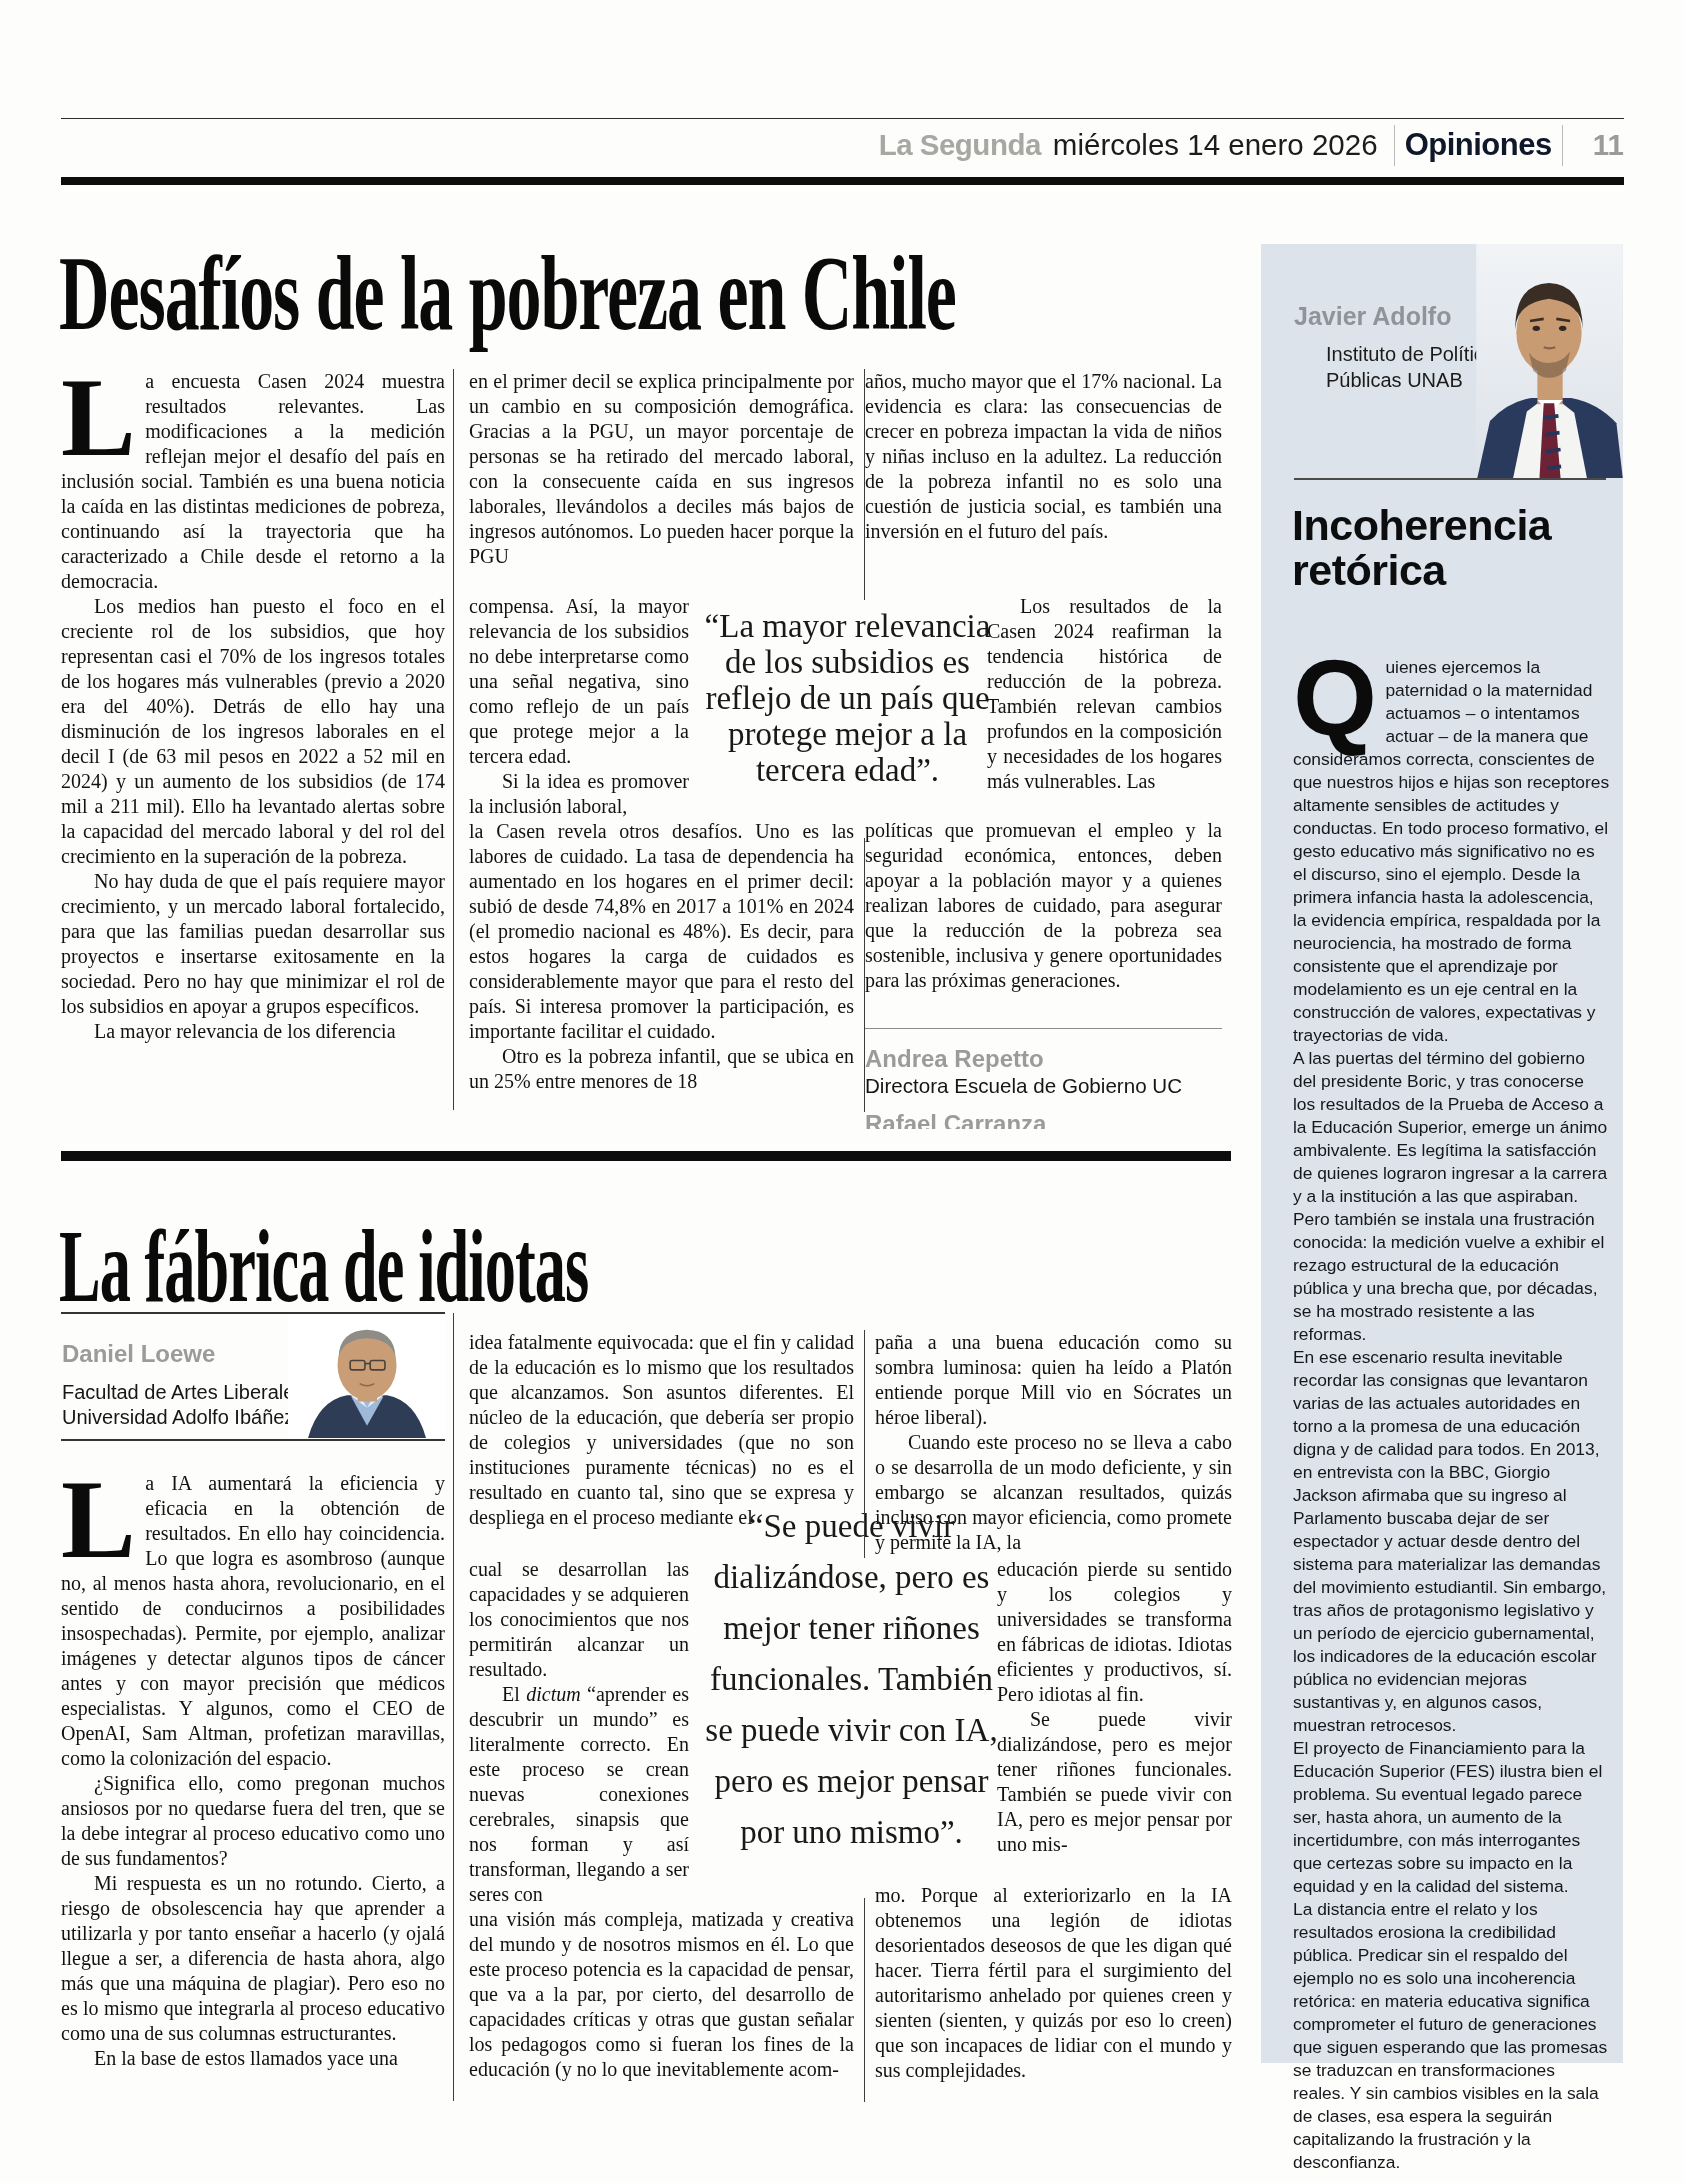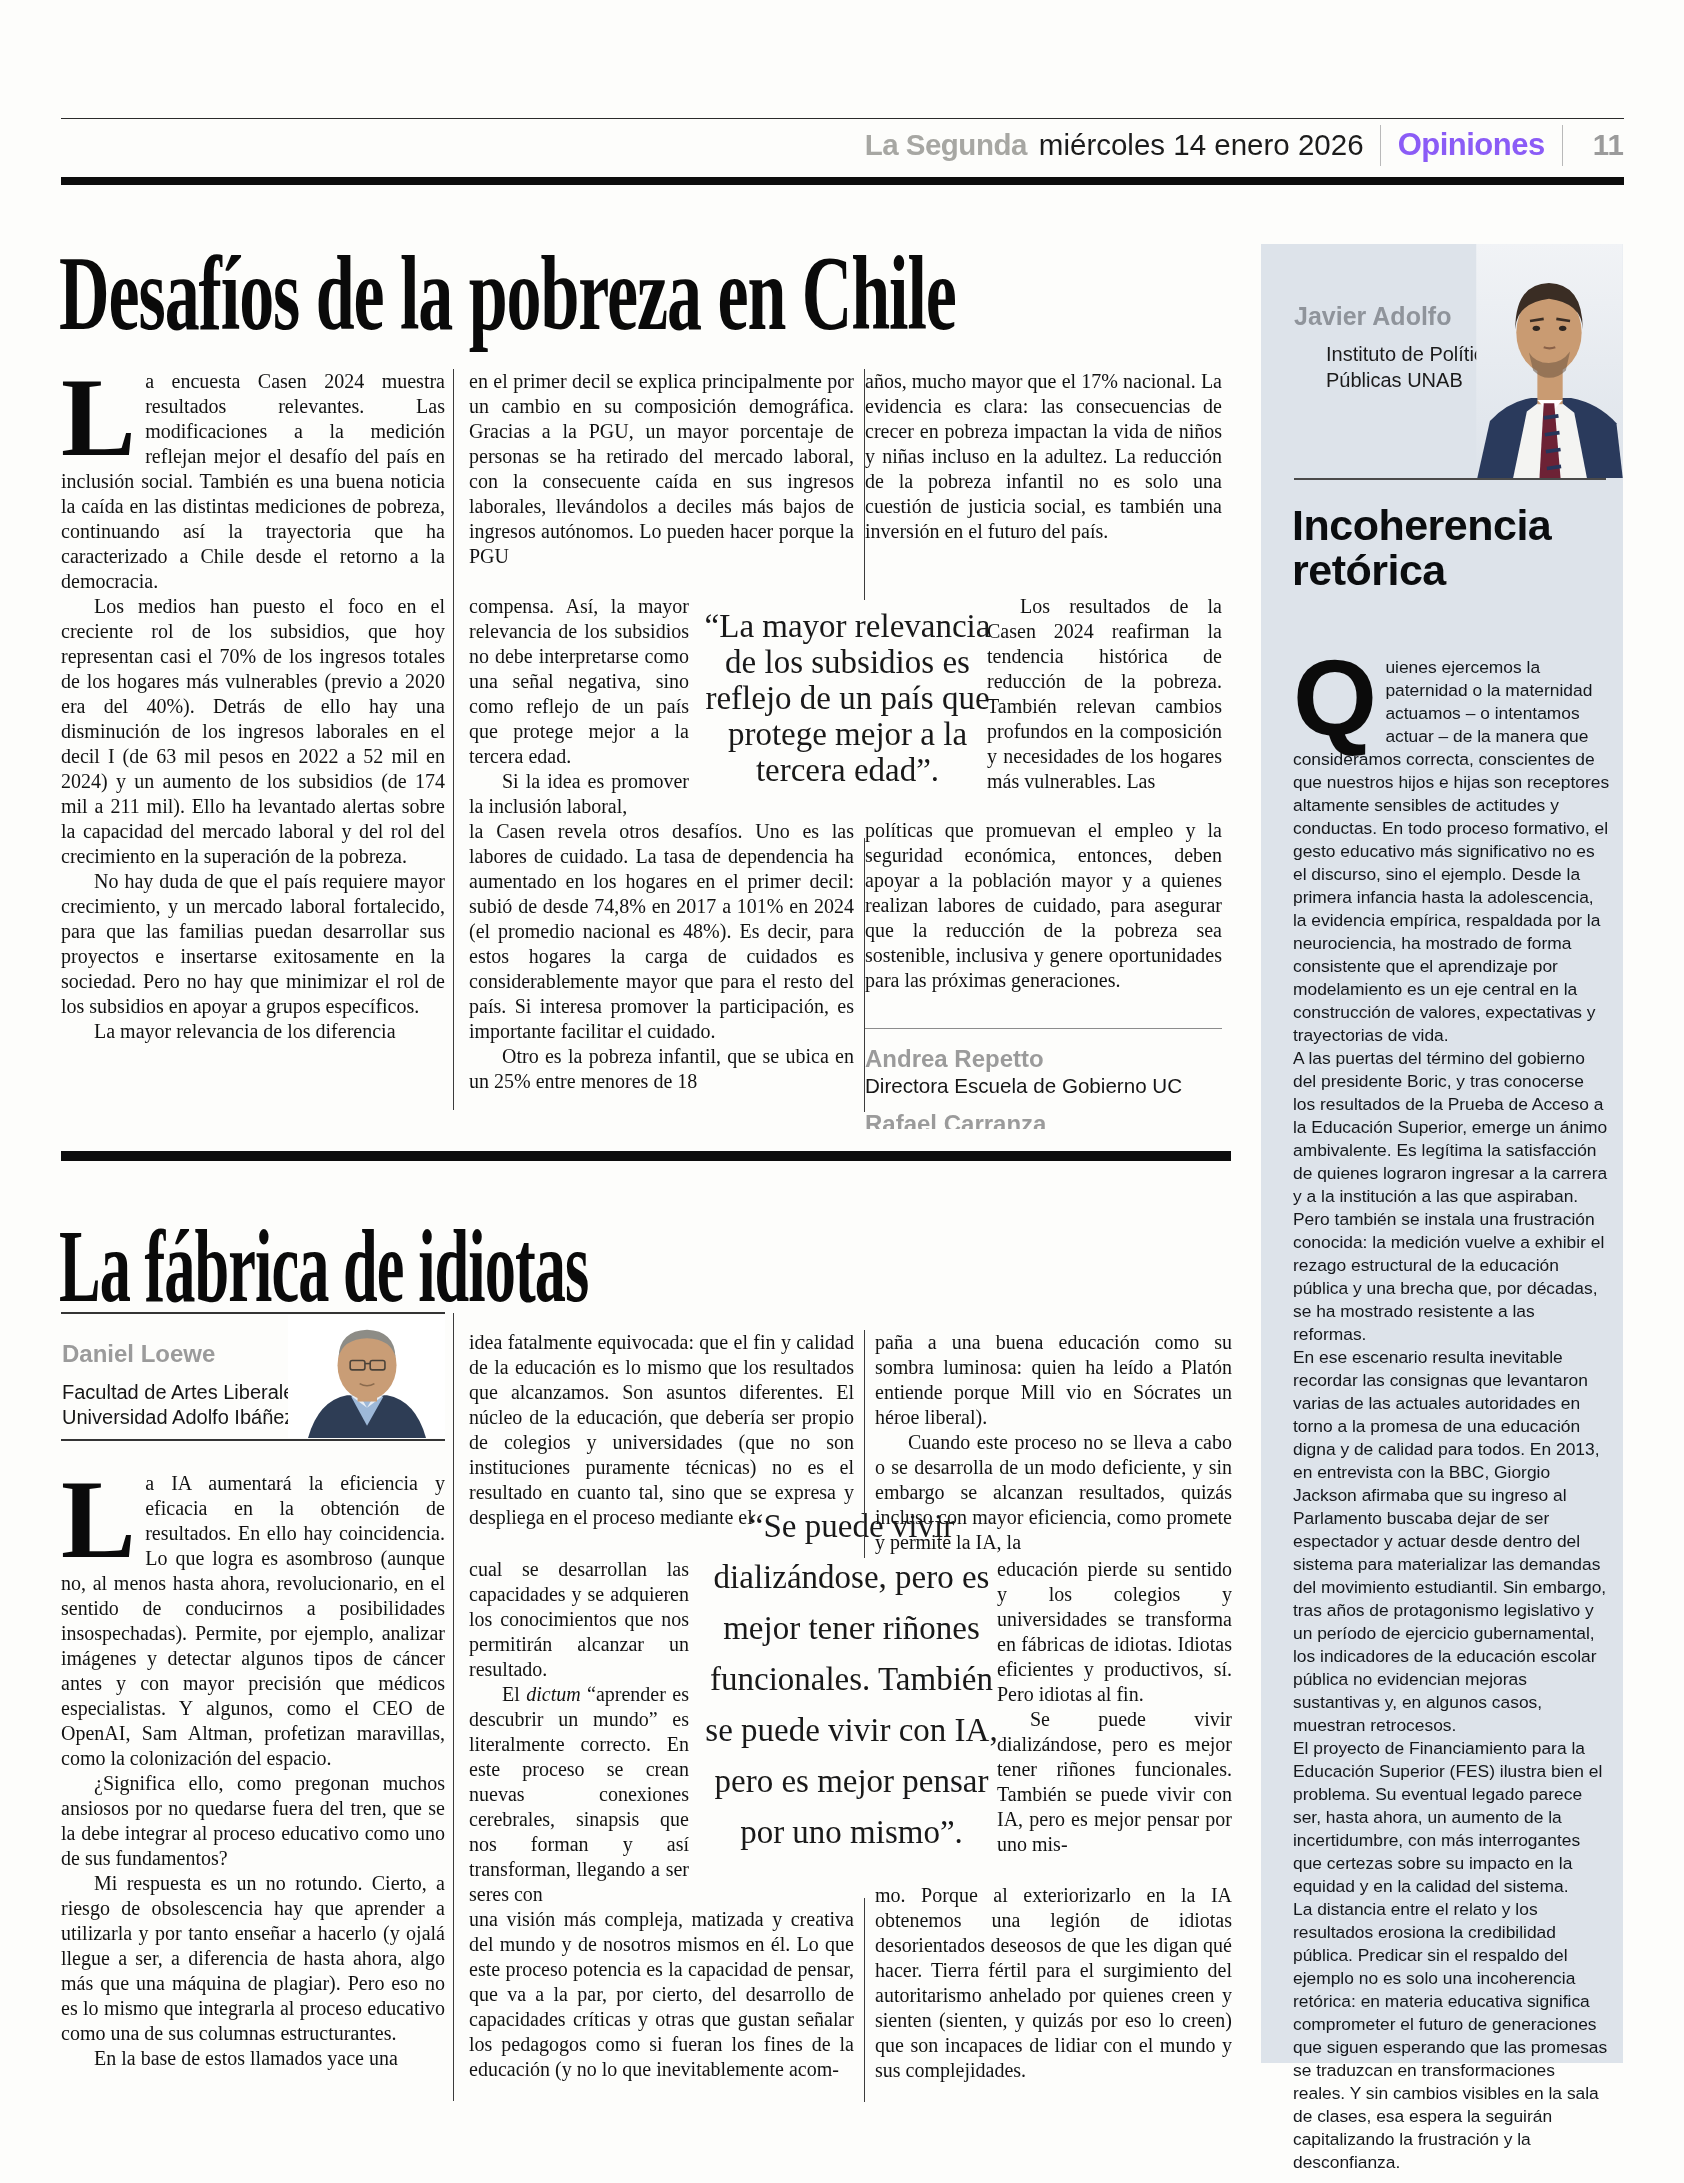--- a/index.html
+++ b/index.html
@@ -6,21 +6,21 @@
   .page{position:relative;width:1684px;height:2183px;background:#fdfdfb;overflow:hidden;
         font-family:"Liberation Serif",serif;color:#131313;}
 
   
   .header{position:absolute;left:61px;top:118px;width:1563px;height:52px;
           border-top:1.6px solid #2b2b2b;display:flex;justify-content:flex-end;align-items:center;
           font-family:"Liberation Sans",sans-serif;}
   .brand{font-weight:bold;font-size:29.5px;color:#a7a7a3;margin-right:12px;letter-spacing:-0.5px;}
   .hdate{font-size:29.5px;color:#1c1c1c;margin-right:16px;}
   .vline{width:1.1px;height:41px;background:#b9b9b9;}
-  .section{font-weight:bold;font-size:31px;color:#8b5cf6;margin:0 17px;letter-spacing:-0.5px;}
+  .section{font-weight:bold;font-size:31px;color:#0f172a;margin:0 10px;letter-spacing:-0.5px;}
   .pagenum{font-weight:bold;font-size:29.5px;color:#9b9b9b;margin-left:30px;}
   .rule-a{position:absolute;left:61px;top:177px;width:1563px;height:8.4px;background:#0d0d0d;}
   .rule-b{position:absolute;left:61px;top:1151px;width:1170px;height:9.5px;background:#0d0d0d;}
 
   
   .headline{position:absolute;left:59px;font-weight:bold;color:#0a0a0a;white-space:nowrap;}
   .headline span{display:inline-block;transform-origin:left top;}
   #h1{top:233px;font-size:106px;}
   #h1 span{transform:scaleX(0.66);letter-spacing:-1.6px;}
   #h2{top:1206px;font-size:104px;}

